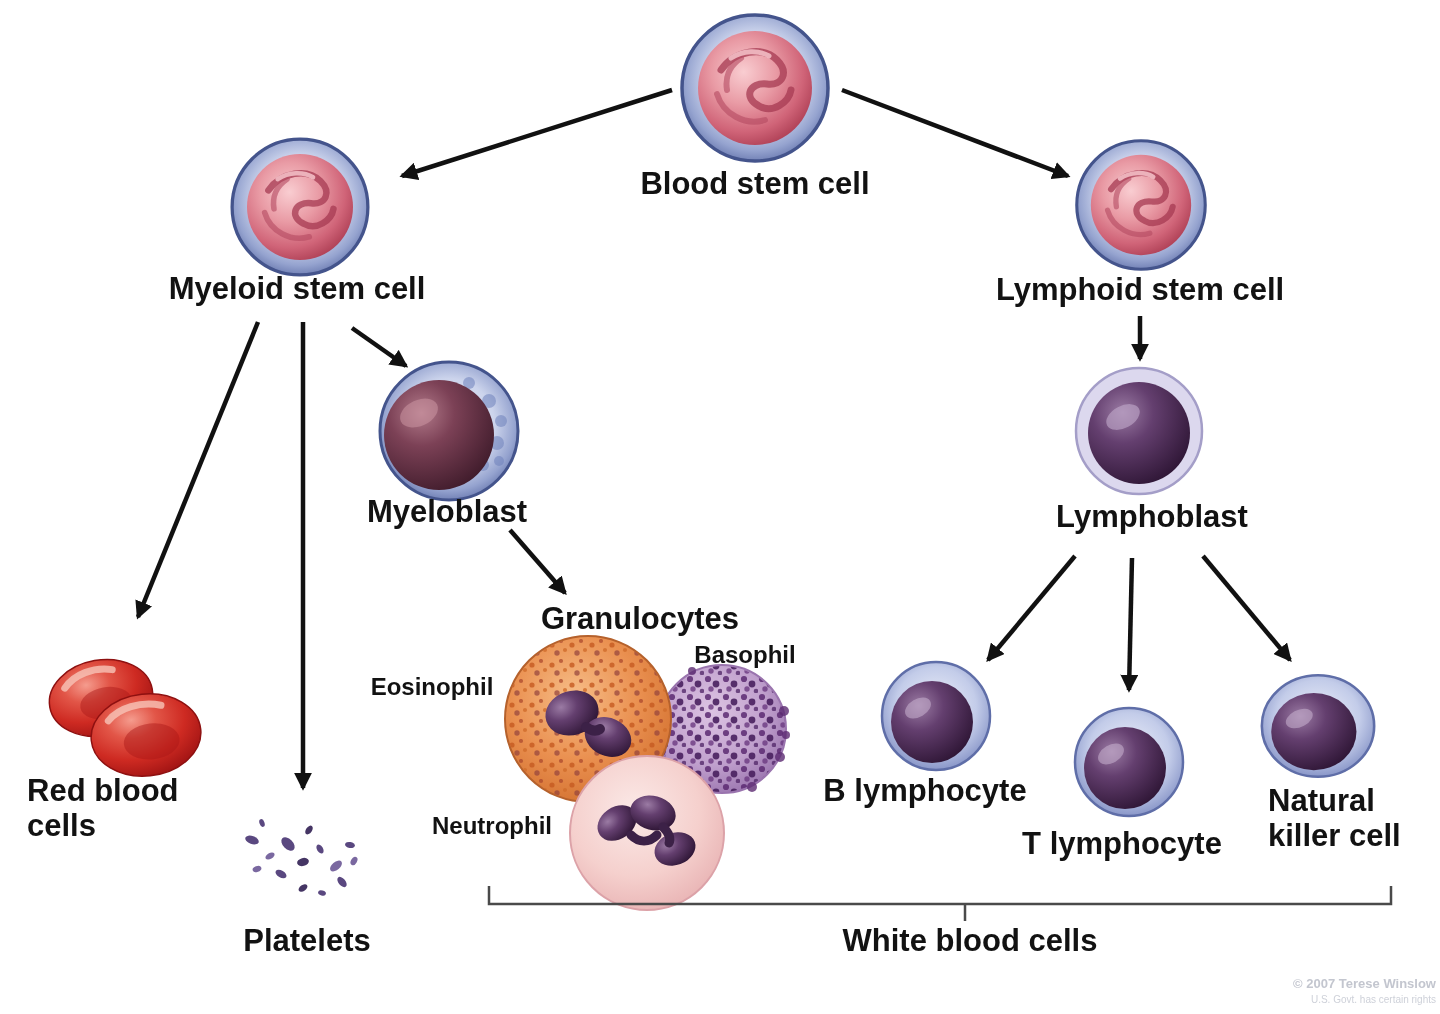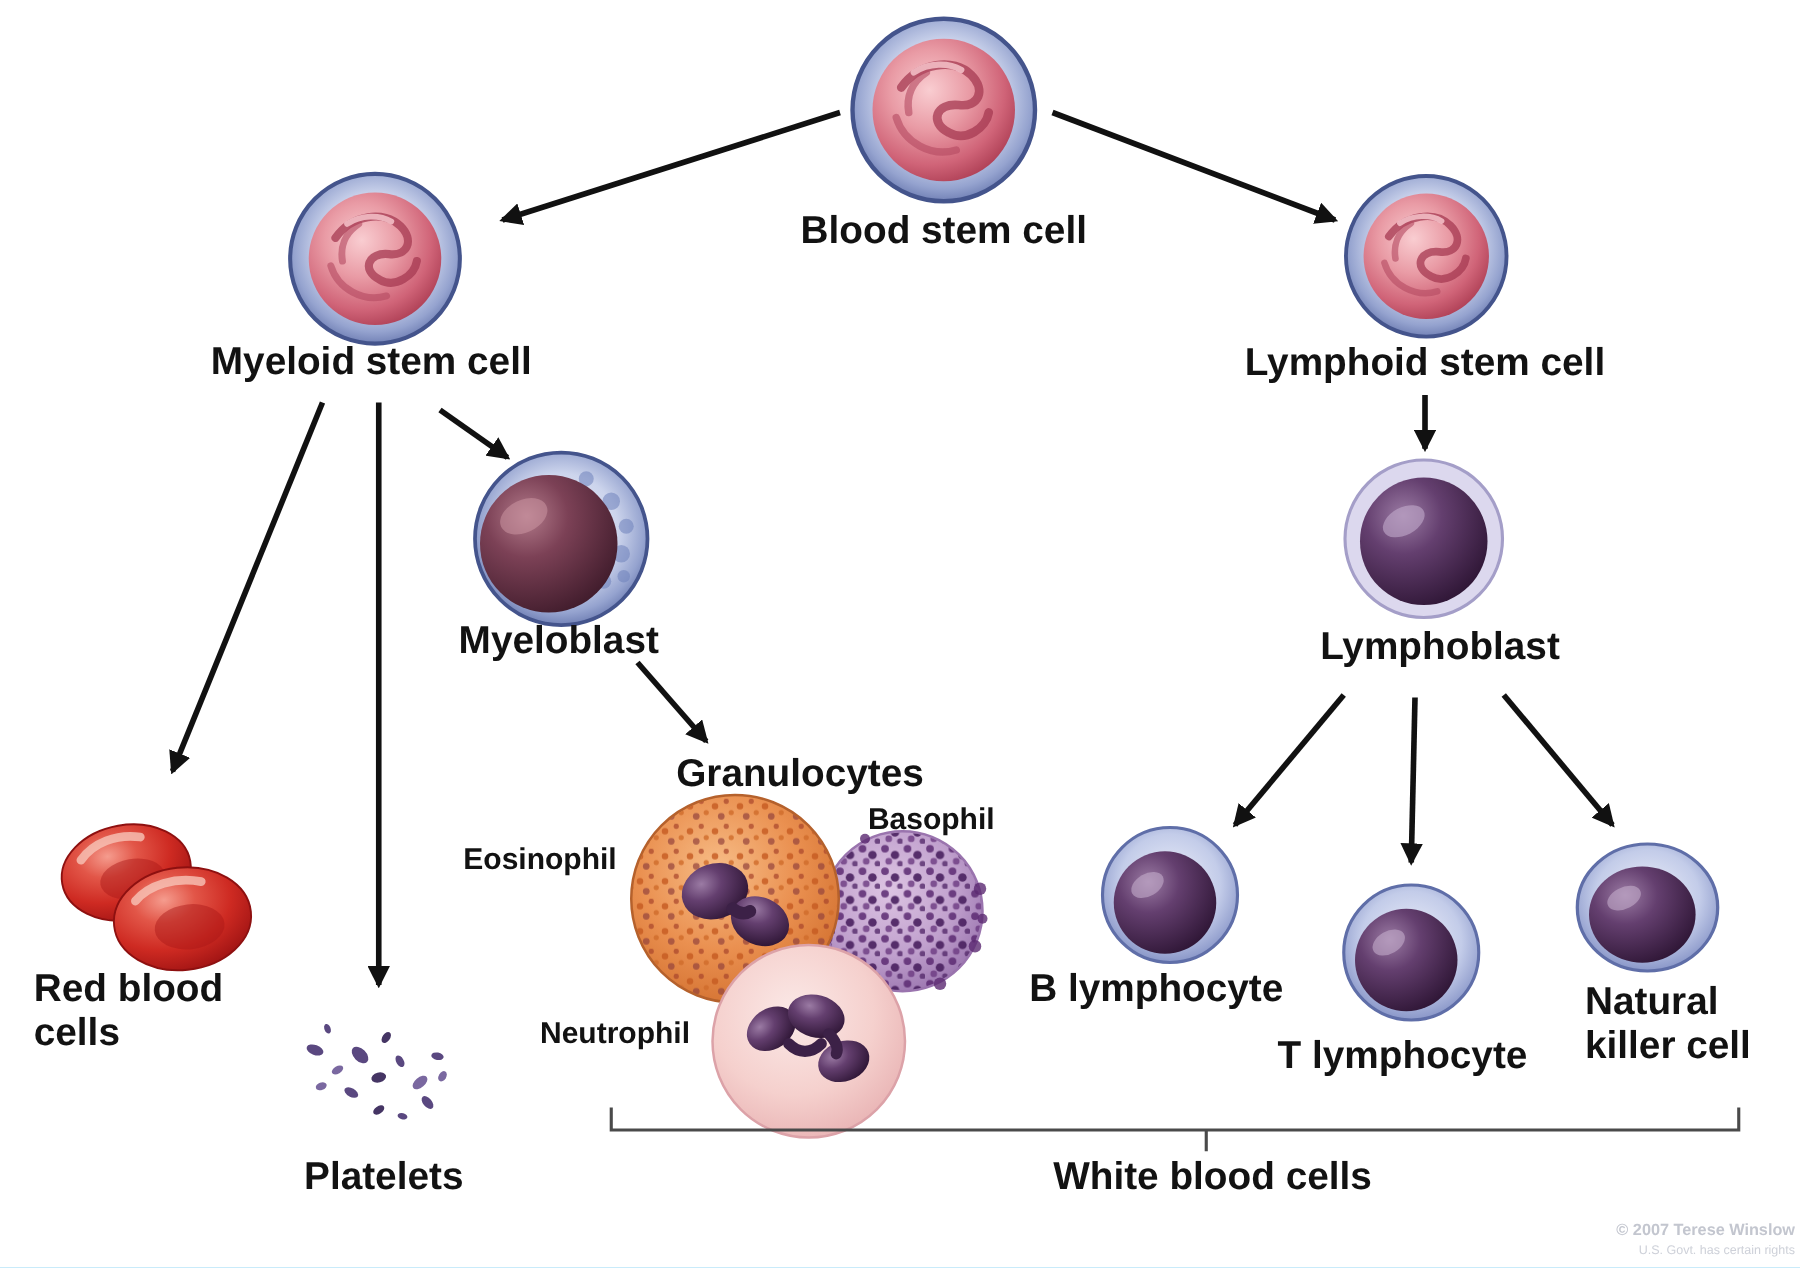--- a/index.html
+++ b/index.html
@@ -1,20 +1,20 @@
 <!DOCTYPE html>
 <html><head>
 <meta charset="utf-8">
 <style>
   html, body { margin: 0; padding: 0; background: #ffffff; }
   .stage {
     position: relative;
     width: 1440px;
     height: 1014px;
-    background: #0ea5e9;
+    background: #f0abfc;
     overflow: hidden;
     font-family: "Liberation Sans", sans-serif;
   }
   svg text { font-family: "Liberation Sans", sans-serif; }
   .lbl    { font-weight: bold; font-size: 31px; fill: #121212; }
   .lbl-sm { font-weight: bold; font-size: 24px; fill: #121212; }
   .credit1 { font-size: 13px; fill: #c3c6cf; font-weight: bold; }
   .credit2 { font-size: 10px; fill: #ced1d9; }
   .arrow   { stroke: #111111; stroke-width: 4.5; }
   .bracket { stroke: #4a4a4a; stroke-width: 2.5; fill: none; }

